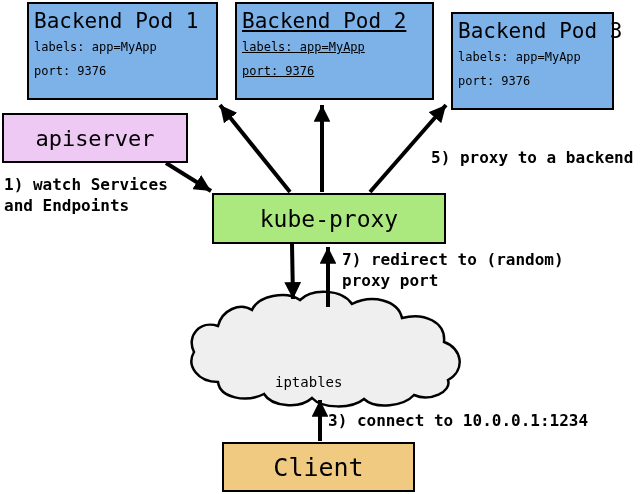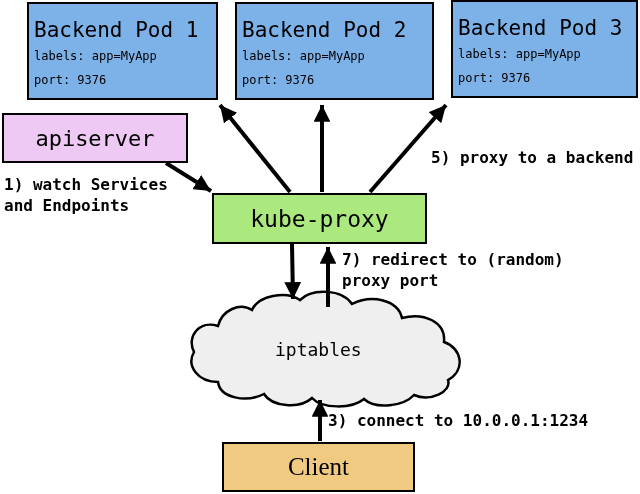--- a/index.html
+++ b/index.html
@@ -20,42 +20,43 @@
     overflow:hidden;
   }
   .layer{position:absolute;left:0;top:0;width:640px;height:494px;}
   .box{
     position:absolute;
     border:2px solid var(--border-color);
     box-sizing:border-box;
   }
   .pod{
     background:var(--pod-fill);
-    padding:13px 5px;
+    padding:4px 5px;
   }
   .pod-title{font-size:21px;line-height:27px;white-space:nowrap;}
   .pod-detail{font-size:12px;line-height:24px;white-space:nowrap;}
   .node-label-box{
     display:flex;align-items:center;justify-content:center;
     white-space:nowrap;
   }
   .apiserver{background:var(--apiserver-fill);font-size:22px;}
   .kubeproxy{background:var(--kubeproxy-fill);font-size:23px;}
   .client{background:var(--client-fill);font-size:25px;}
   .steplabel{
     position:absolute;
     font-weight:bold;
     font-size:16px;
     line-height:21px;
     white-space:pre-line;
   }
   .iptables-label{
     position:absolute;
-    font-size:18px;
+    font-size:14px;
     white-space:nowrap;
+    margin-top:35px;
   }
   .arrow{stroke:var(--border-color);stroke-width:4;}
   .cloud{fill:var(--cloud-fill);stroke:var(--border-color);stroke-width:2.5;}
 </style>
 </head>
 <body>
 
 <div class="canvas">
 
   <svg class="layer" width="640" height="494" viewBox="0 0 640 494">
@@ -88,41 +89,41 @@
     <line class="arrow" x1="328" y1="307" x2="328" y2="247" marker-end="url(#ah)"></line>
     <line class="arrow" x1="320" y1="441" x2="320" y2="400" marker-end="url(#ah)"></line>
   </svg>
 
   <div class="box pod" style="left:27px;top:2px;width:191px;height:98px;">
     <div class="pod-title">Backend Pod 1</div>
     <div class="pod-detail">labels: app=MyApp</div>
     <div class="pod-detail">port: 9376</div>
   </div>
 
-  <div class="box pod" style="left:235px;top:2px;width:199px;height:98px;">
+  <div class="box pod" style="left:235px;top:2px;width:199px;height:98px;text-decoration:underline;">
     <div class="pod-title">Backend Pod 2</div>
     <div class="pod-detail">labels: app=MyApp</div>
     <div class="pod-detail">port: 9376</div>
   </div>
 
-  <div class="box pod" style="left:451px;top:0;width:187px;height:98px;">
+  <div class="box pod" style="left:451px;top:12px;width:163px;height:98px;">
     <div class="pod-title">Backend Pod 3</div>
     <div class="pod-detail">labels: app=MyApp</div>
     <div class="pod-detail">port: 9376</div>
   </div>
 
   <div class="box node-label-box apiserver" style="left:2px;top:113px;width:186px;height:50px;">
     <span>apiserver</span>
   </div>
 
-  <div class="box node-label-box kubeproxy" style="left:212px;top:193px;width:215px;height:51px;">
+  <div class="box node-label-box kubeproxy" style="left:212px;top:193px;width:234px;height:51px;">
     <span>kube-proxy</span>
   </div>
 
-  <div class="box node-label-box client" style="left:222px;top:442px;width:193px;height:50px;font-family:Liberation Serif, serif;">
+  <div class="box node-label-box client" style="left:222px;top:442px;width:193px;height:50px;">
     <span>Client</span>
   </div>
 
   <div class="iptables-label" style="left:275px;top:339px;">iptables</div>
 
   <div class="steplabel" style="left:4px;top:174px;">1) watch Services
 and Endpoints</div>
   <div class="steplabel" style="left:328px;top:410px;">3) connect to 10.0.0.1:1234</div>
   <div class="steplabel" style="left:342px;top:249px;">7) redirect to (random)
 proxy port</div>

